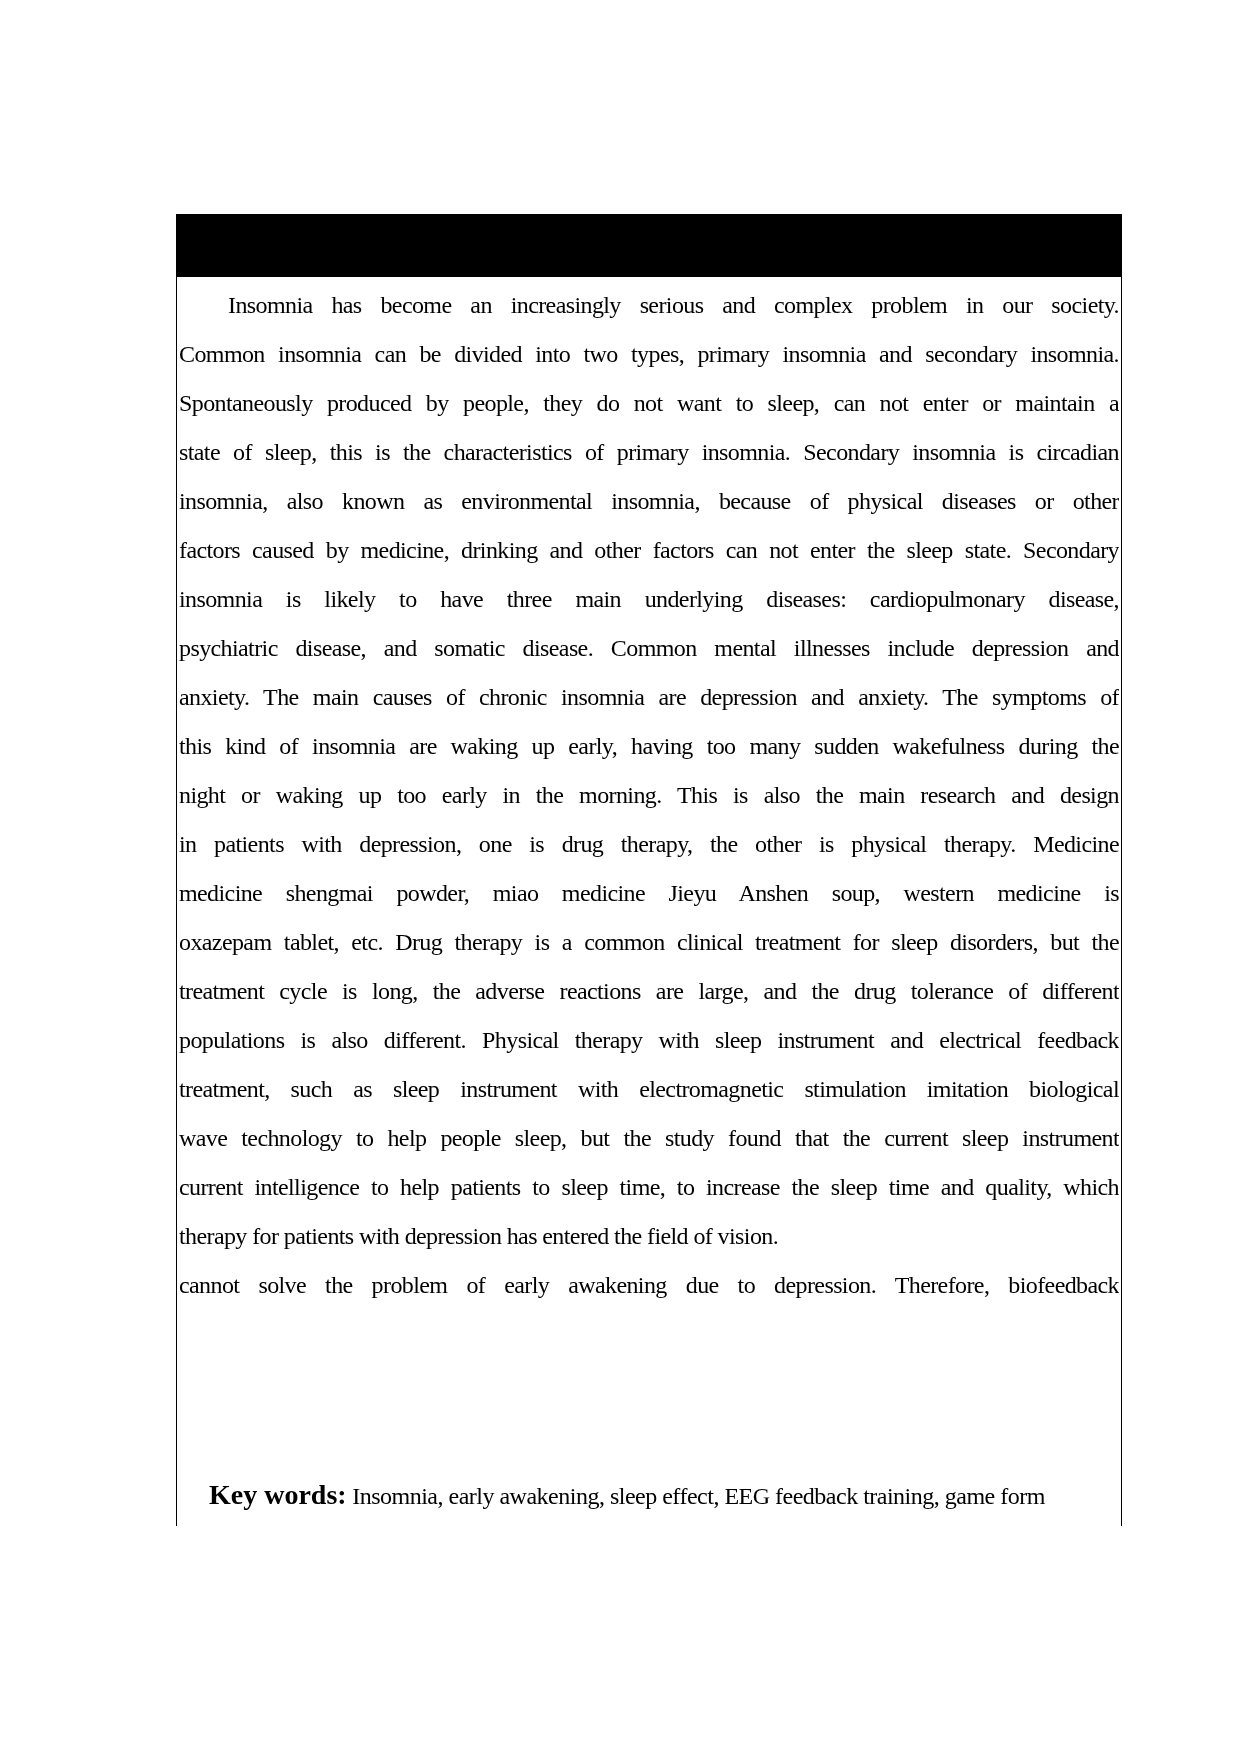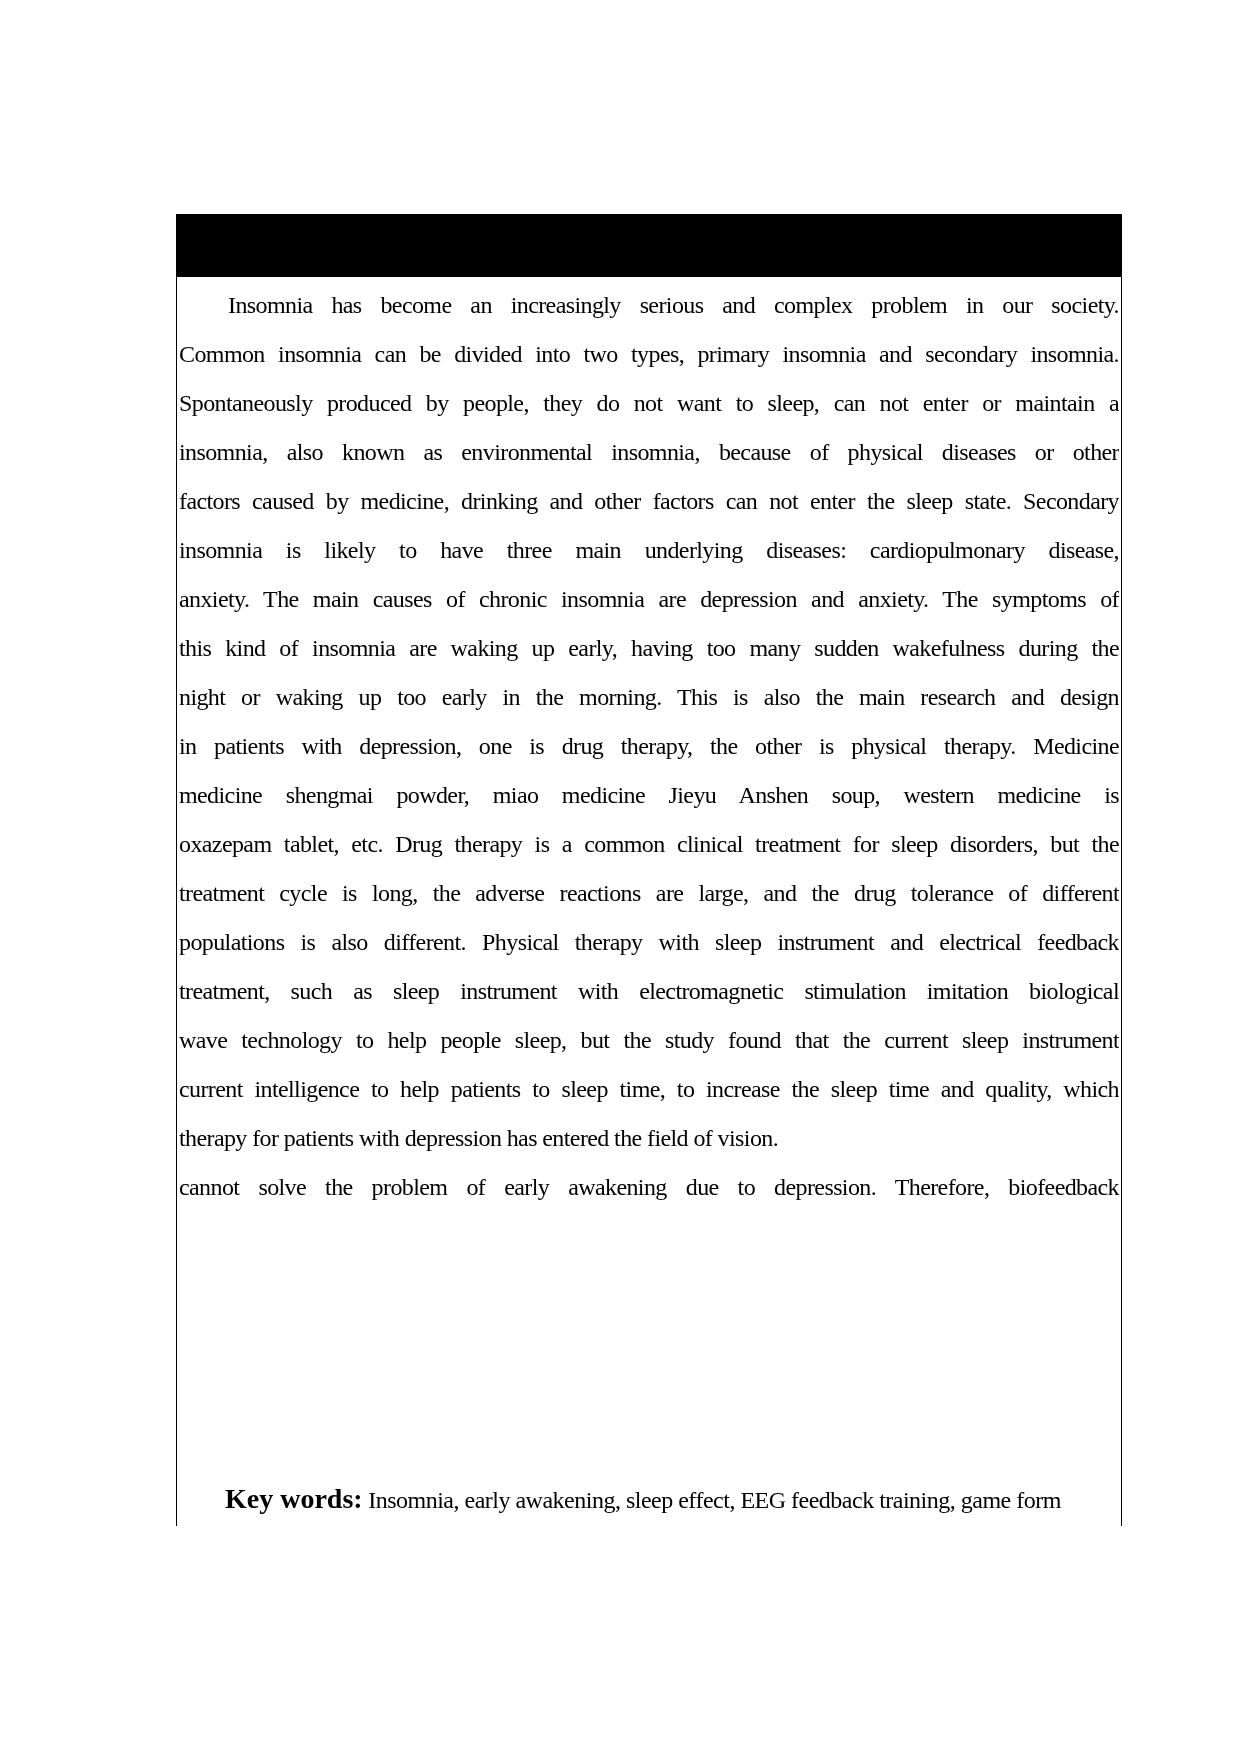--- a/index.html
+++ b/index.html
@@ -7,36 +7,38 @@
        font-family:"Liberation Serif","DejaVu Serif",serif;color:#000;}
   .frame{position:absolute;left:176px;top:214px;width:946px;height:1312px;
          border-left:1.5px solid #000;border-right:1.5px solid #000;box-sizing:border-box;}
   .title-bar{position:absolute;left:0;top:0;right:0;height:63px;background:#000;}
   .abstract{position:absolute;left:2px;top:67px;width:940px;}
   .line{display:block;height:49px;line-height:49px;font-size:24px;
         text-align:justify;text-align-last:justify;white-space:nowrap;
         letter-spacing:-0.6px;word-spacing:0px;overflow:hidden;}
   .line.first{text-indent:49px;}
   .line.last{text-align-last:left;}
-  .keywords{position:absolute;left:32px;top:1266px;width:910px;font-size:24px;line-height:38px;
-            letter-spacing:-0.5px;white-space:nowrap;margin-left:16px;}
+  .keywords{position:absolute;left:32px;top:1266px;width:910px;font-size:24px;line-height:30px;
+            letter-spacing:-0.5px;white-space:nowrap;}
   .kw-label{font-weight:bold;font-size:28px;letter-spacing:0;}
 </style>
 </head>
 <body>
 
 <div class="frame">
   <div class="title-bar"></div>
   <div class="abstract">
     <span class="line first">Insomnia has become an increasingly serious and complex problem in our society.</span>
     <span class="line">Common insomnia can be divided into two types, primary insomnia and secondary insomnia.</span>
     <span class="line">Spontaneously produced by people, they do not want to sleep, can not enter or maintain a</span>
+    <span class="line">state of sleep, this is the characteristics of primary insomnia. Secondary insomnia is circadian</span>
     <span class="line">insomnia, also known as environmental insomnia, because of physical diseases or other</span>
     <span class="line">factors caused by medicine, drinking and other factors can not enter the sleep state. Secondary</span>
     <span class="line">insomnia is likely to have three main underlying diseases: cardiopulmonary disease,</span>
+    <span class="line">psychiatric disease, and somatic disease. Common mental illnesses include depression and</span>
     <span class="line">anxiety. The main causes of chronic insomnia are depression and anxiety. The symptoms of</span>
     <span class="line">this kind of insomnia are waking up early, having too many sudden wakefulness during the</span>
     <span class="line">night or waking up too early in the morning. This is also the main research and design</span>
     <span class="line">in patients with depression, one is drug therapy, the other is physical therapy. Medicine</span>
     <span class="line">medicine shengmai powder, miao medicine Jieyu Anshen soup, western medicine is</span>
     <span class="line">oxazepam tablet, etc. Drug therapy is a common clinical treatment for sleep disorders, but the</span>
     <span class="line">treatment cycle is long, the adverse reactions are large, and the drug tolerance of different</span>
     <span class="line">populations is also different. Physical therapy with sleep instrument and electrical feedback</span>
     <span class="line">treatment, such as sleep instrument with electromagnetic stimulation imitation biological</span>
     <span class="line">wave technology to help people sleep, but the study found that the current sleep instrument</span>

